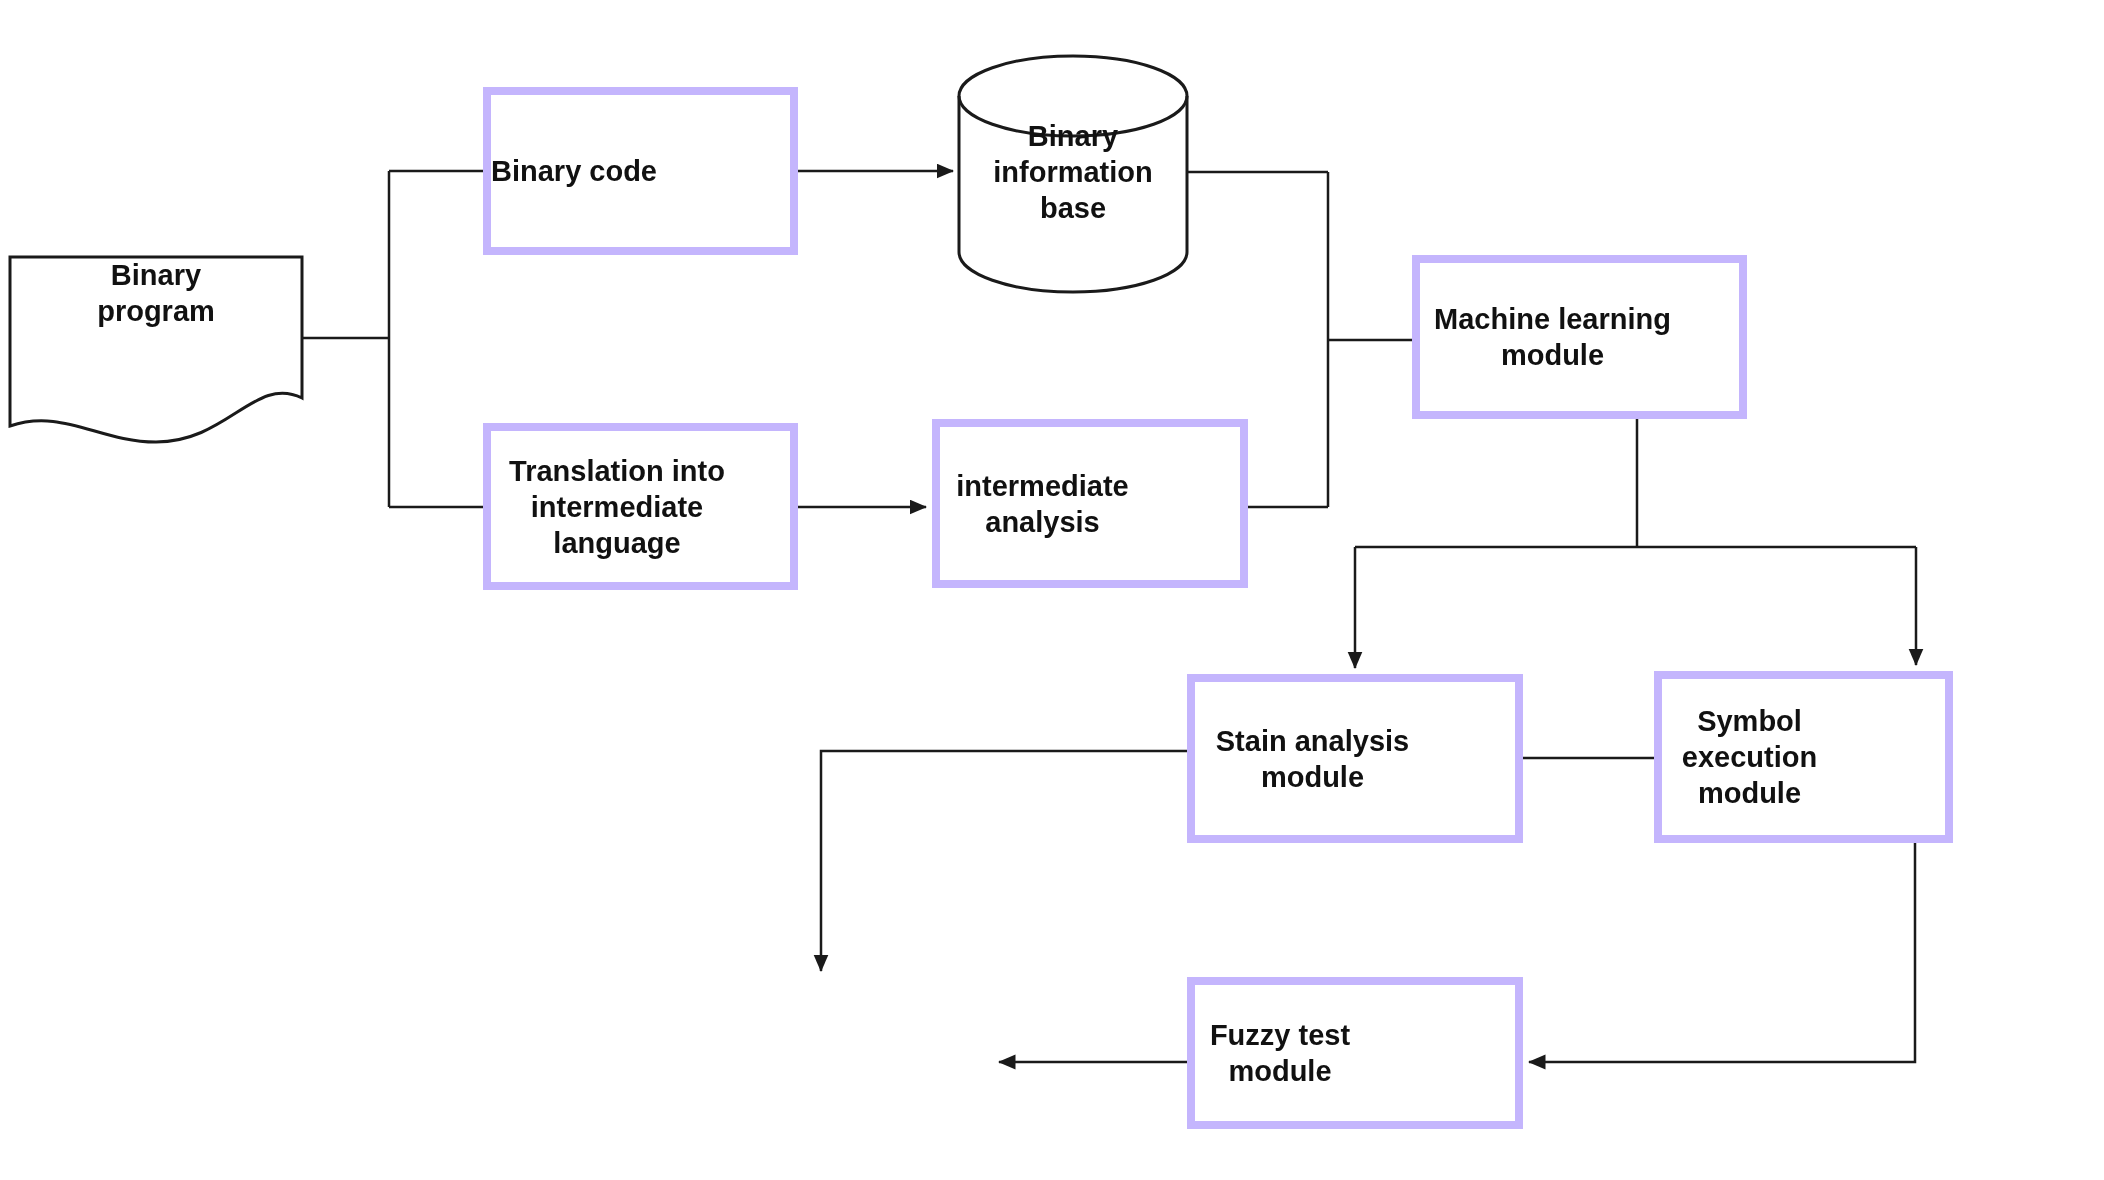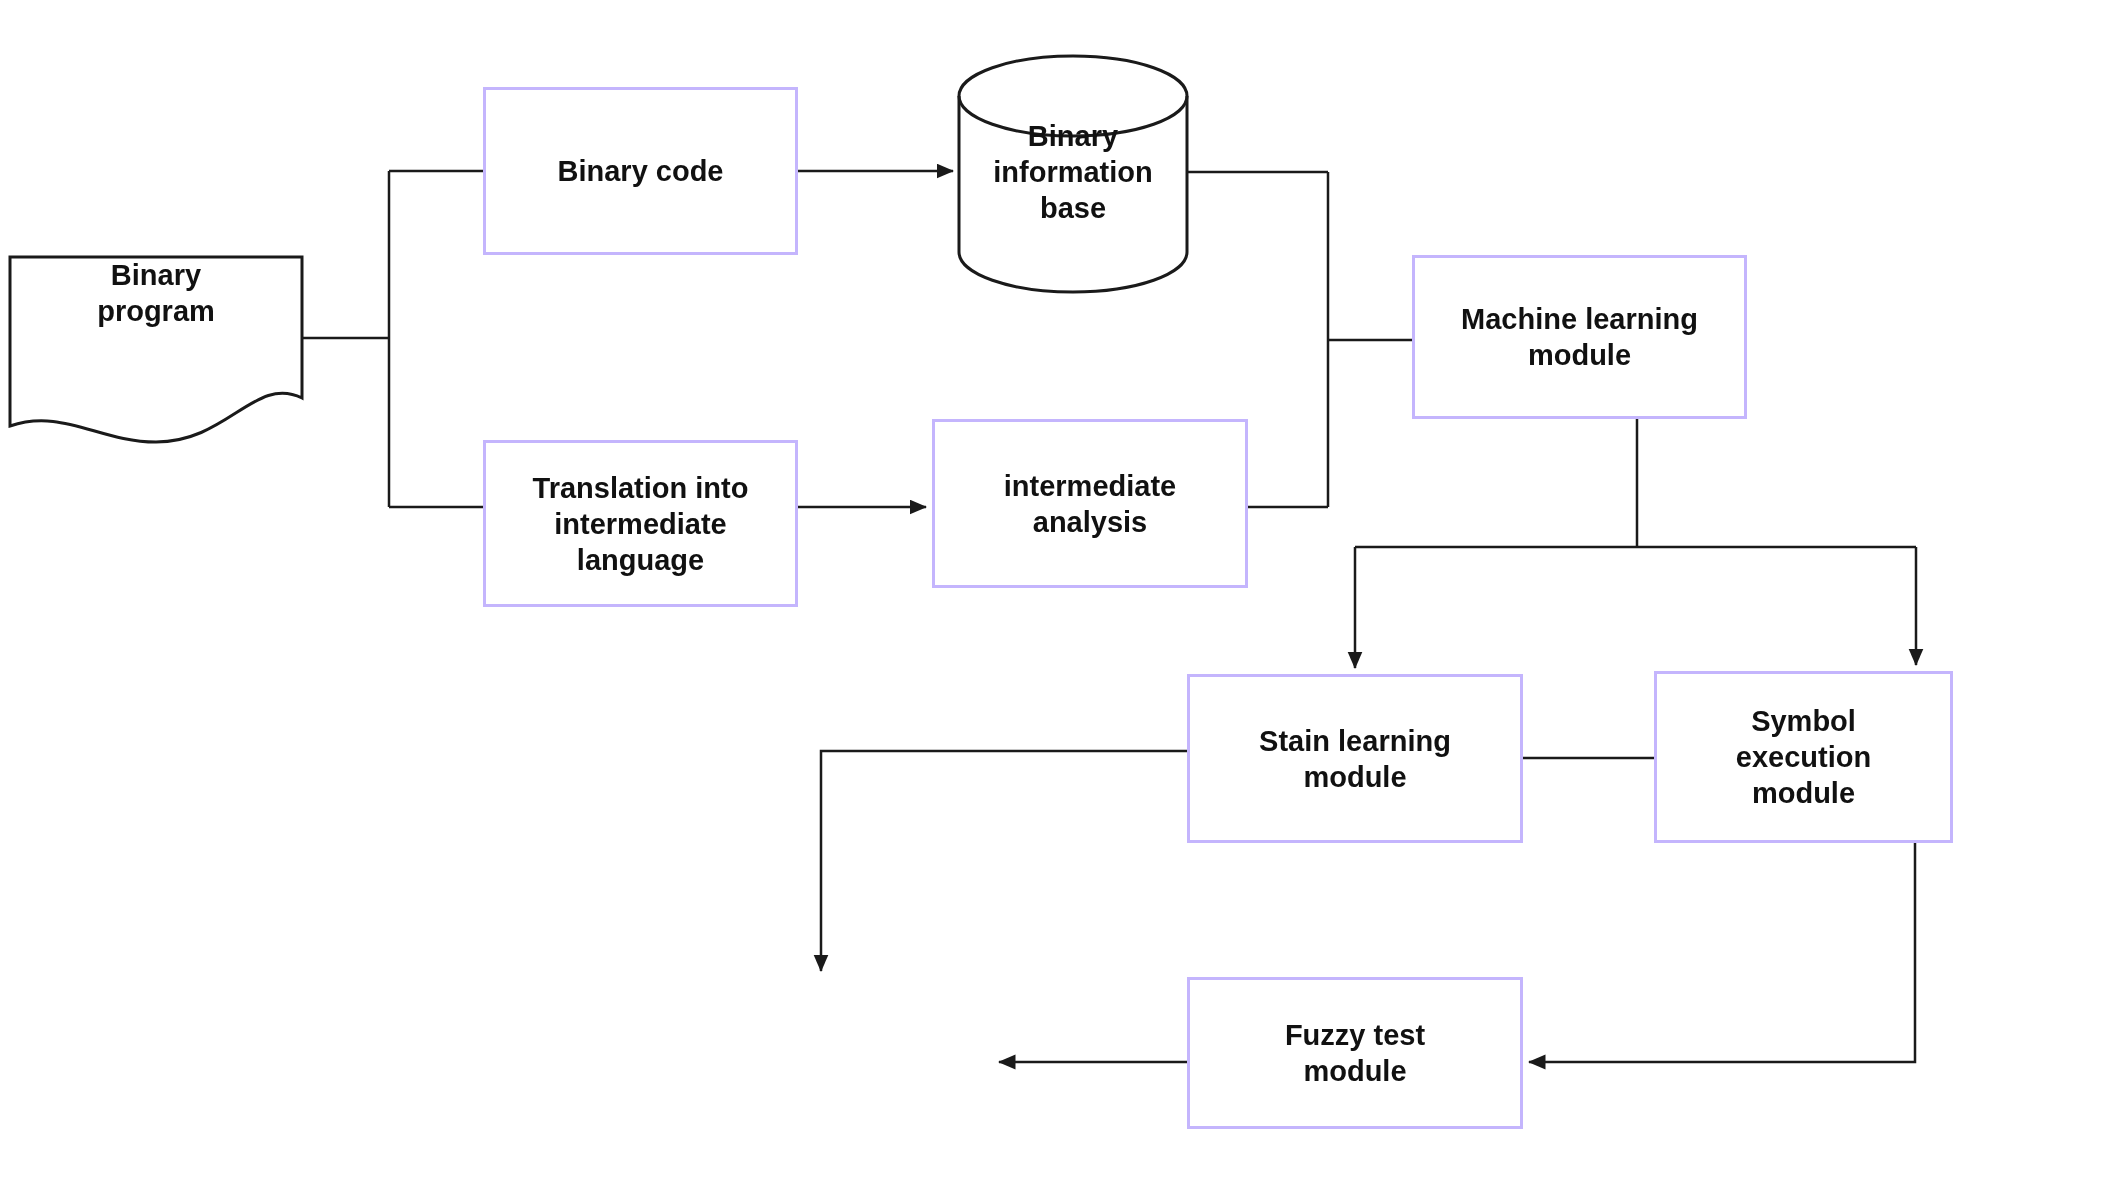--- a/index.html
+++ b/index.html
@@ -18,24 +18,24 @@
   .wires {
     position: absolute;
     left: 0;
     top: 0;
     z-index: 1;
   }
   .node {
     position: absolute;
     box-sizing: border-box;
     background: #ffffff;
-    border: 3px solid #c4b5fd;
+    border: 8px solid #c4b5fd;
     display: flex;
     align-items: center;
-    justify-content: center;
+    justify-content: flex-start;
     text-align: center;
     z-index: 2;
   }
   .node-label-layer {
     position: absolute;
     box-sizing: border-box;
     display: flex;
     justify-content: center;
     text-align: center;
     z-index: 3;
@@ -96,34 +96,34 @@
   </div>
 
   <div class="node-label-layer" style="left:959px; top:118px; width:228px; height:168px;">
     <span class="label" style="max-width:185px;">Binary information base</span>
   </div>
 
   <div class="node" style="left:483px; top:87px; width:315px; height:168px;">
     <span class="label" style="max-width:280px;">Binary code</span>
   </div>
 
-  <div class="node" style="left:483px; top:423px; width:315px; height:167px;margin-top:17px;">
+  <div class="node" style="left:483px; top:423px; width:315px; height:167px;">
     <span class="label" style="max-width:252px;">Translation into intermediate language</span>
   </div>
 
   <div class="node" style="left:932px; top:419px; width:316px; height:169px;">
     <span class="label" style="max-width:205px;">intermediate analysis</span>
   </div>
 
   <div class="node" style="left:1412px; top:255px; width:335px; height:164px;">
     <span class="label" style="max-width:265px;">Machine learning module</span>
   </div>
 
   <div class="node" style="left:1187px; top:674px; width:336px; height:169px;">
-    <span class="label" style="max-width:235px;">Stain learning module</span>
+    <span class="label" style="max-width:235px;">Stain analysis module</span>
   </div>
 
   <div class="node" style="left:1654px; top:671px; width:299px; height:172px;">
     <span class="label" style="max-width:175px;">Symbol execution module</span>
   </div>
 
 
   <div class="node" style="left:1187px; top:977px; width:336px; height:152px;">
     <span class="label" style="max-width:170px;">Fuzzy test module</span>
   </div>

